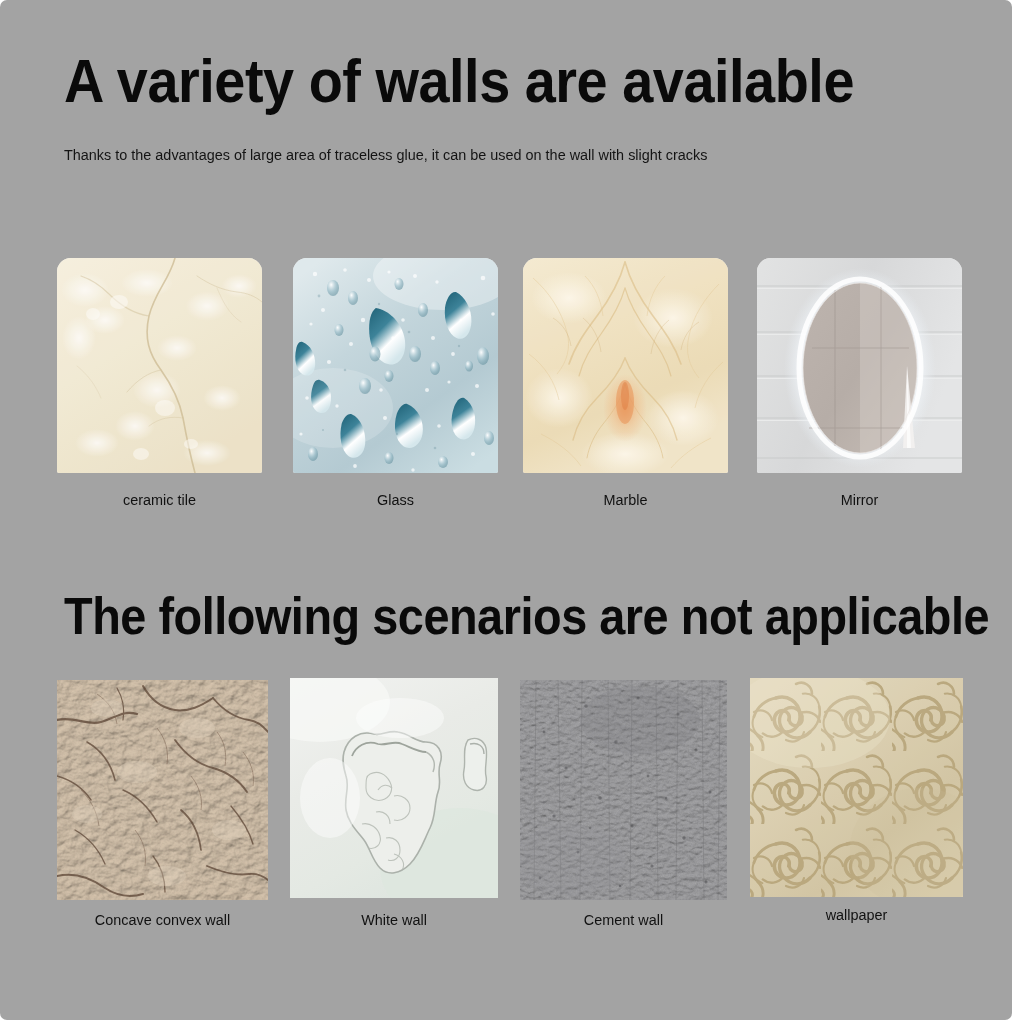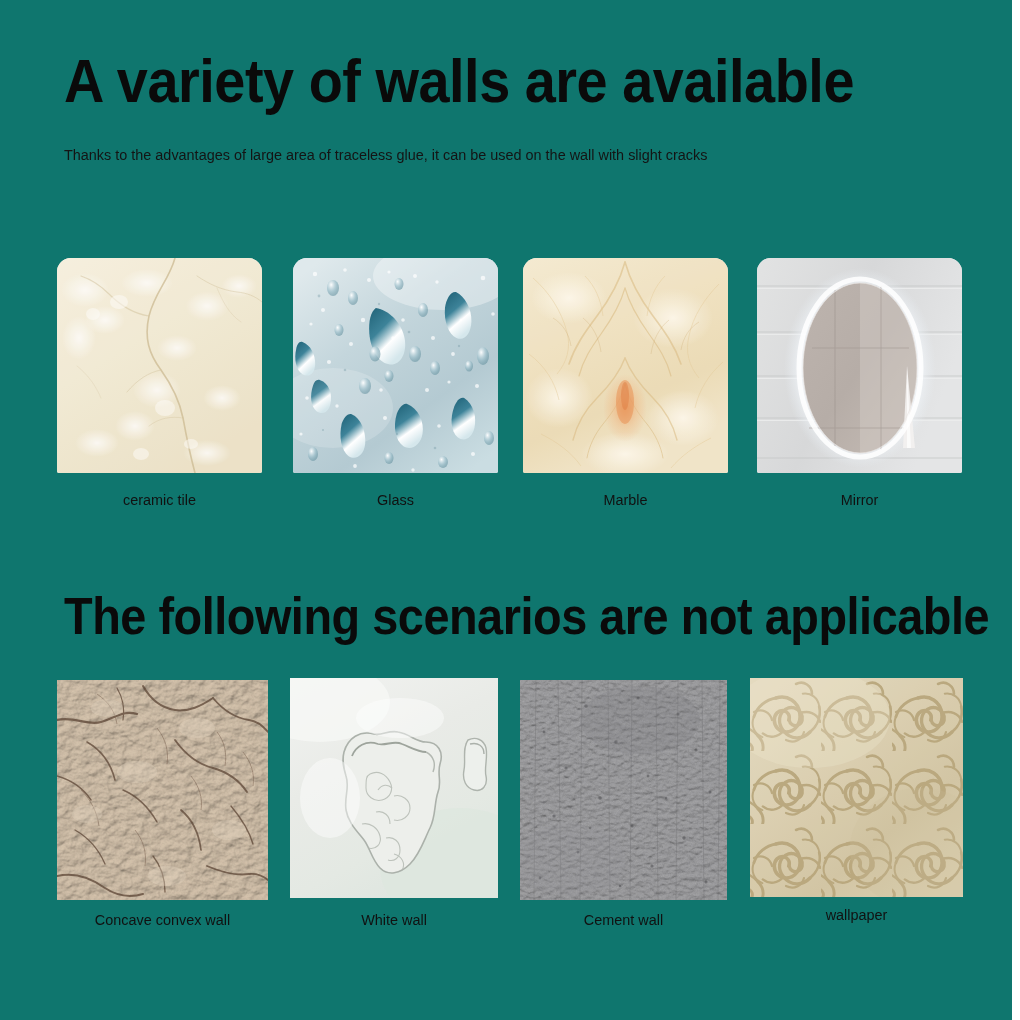--- a/index.html
+++ b/index.html
@@ -9,21 +9,21 @@
   }
   body {
     width: 1020px;
     height: 1020px;
     font-family: "Liberation Sans", "DejaVu Sans", sans-serif;
     color: #111111;
     overflow: hidden;
     position: relative;
   }
 
-  .page { position: relative; width: 1012px; height: 1020px; background: #0f766e; }
+  .page { position: relative; width: 1012px; height: 1020px; background: #a3a3a3; border-radius: 7px; }
 
   
   .section-title {
     position: absolute;
     font-weight: bold;
     color: #0a0a0a;
     white-space: nowrap;
     transform: scaleX(0.90);
     transform-origin: left center;
     letter-spacing: -0.5px;

